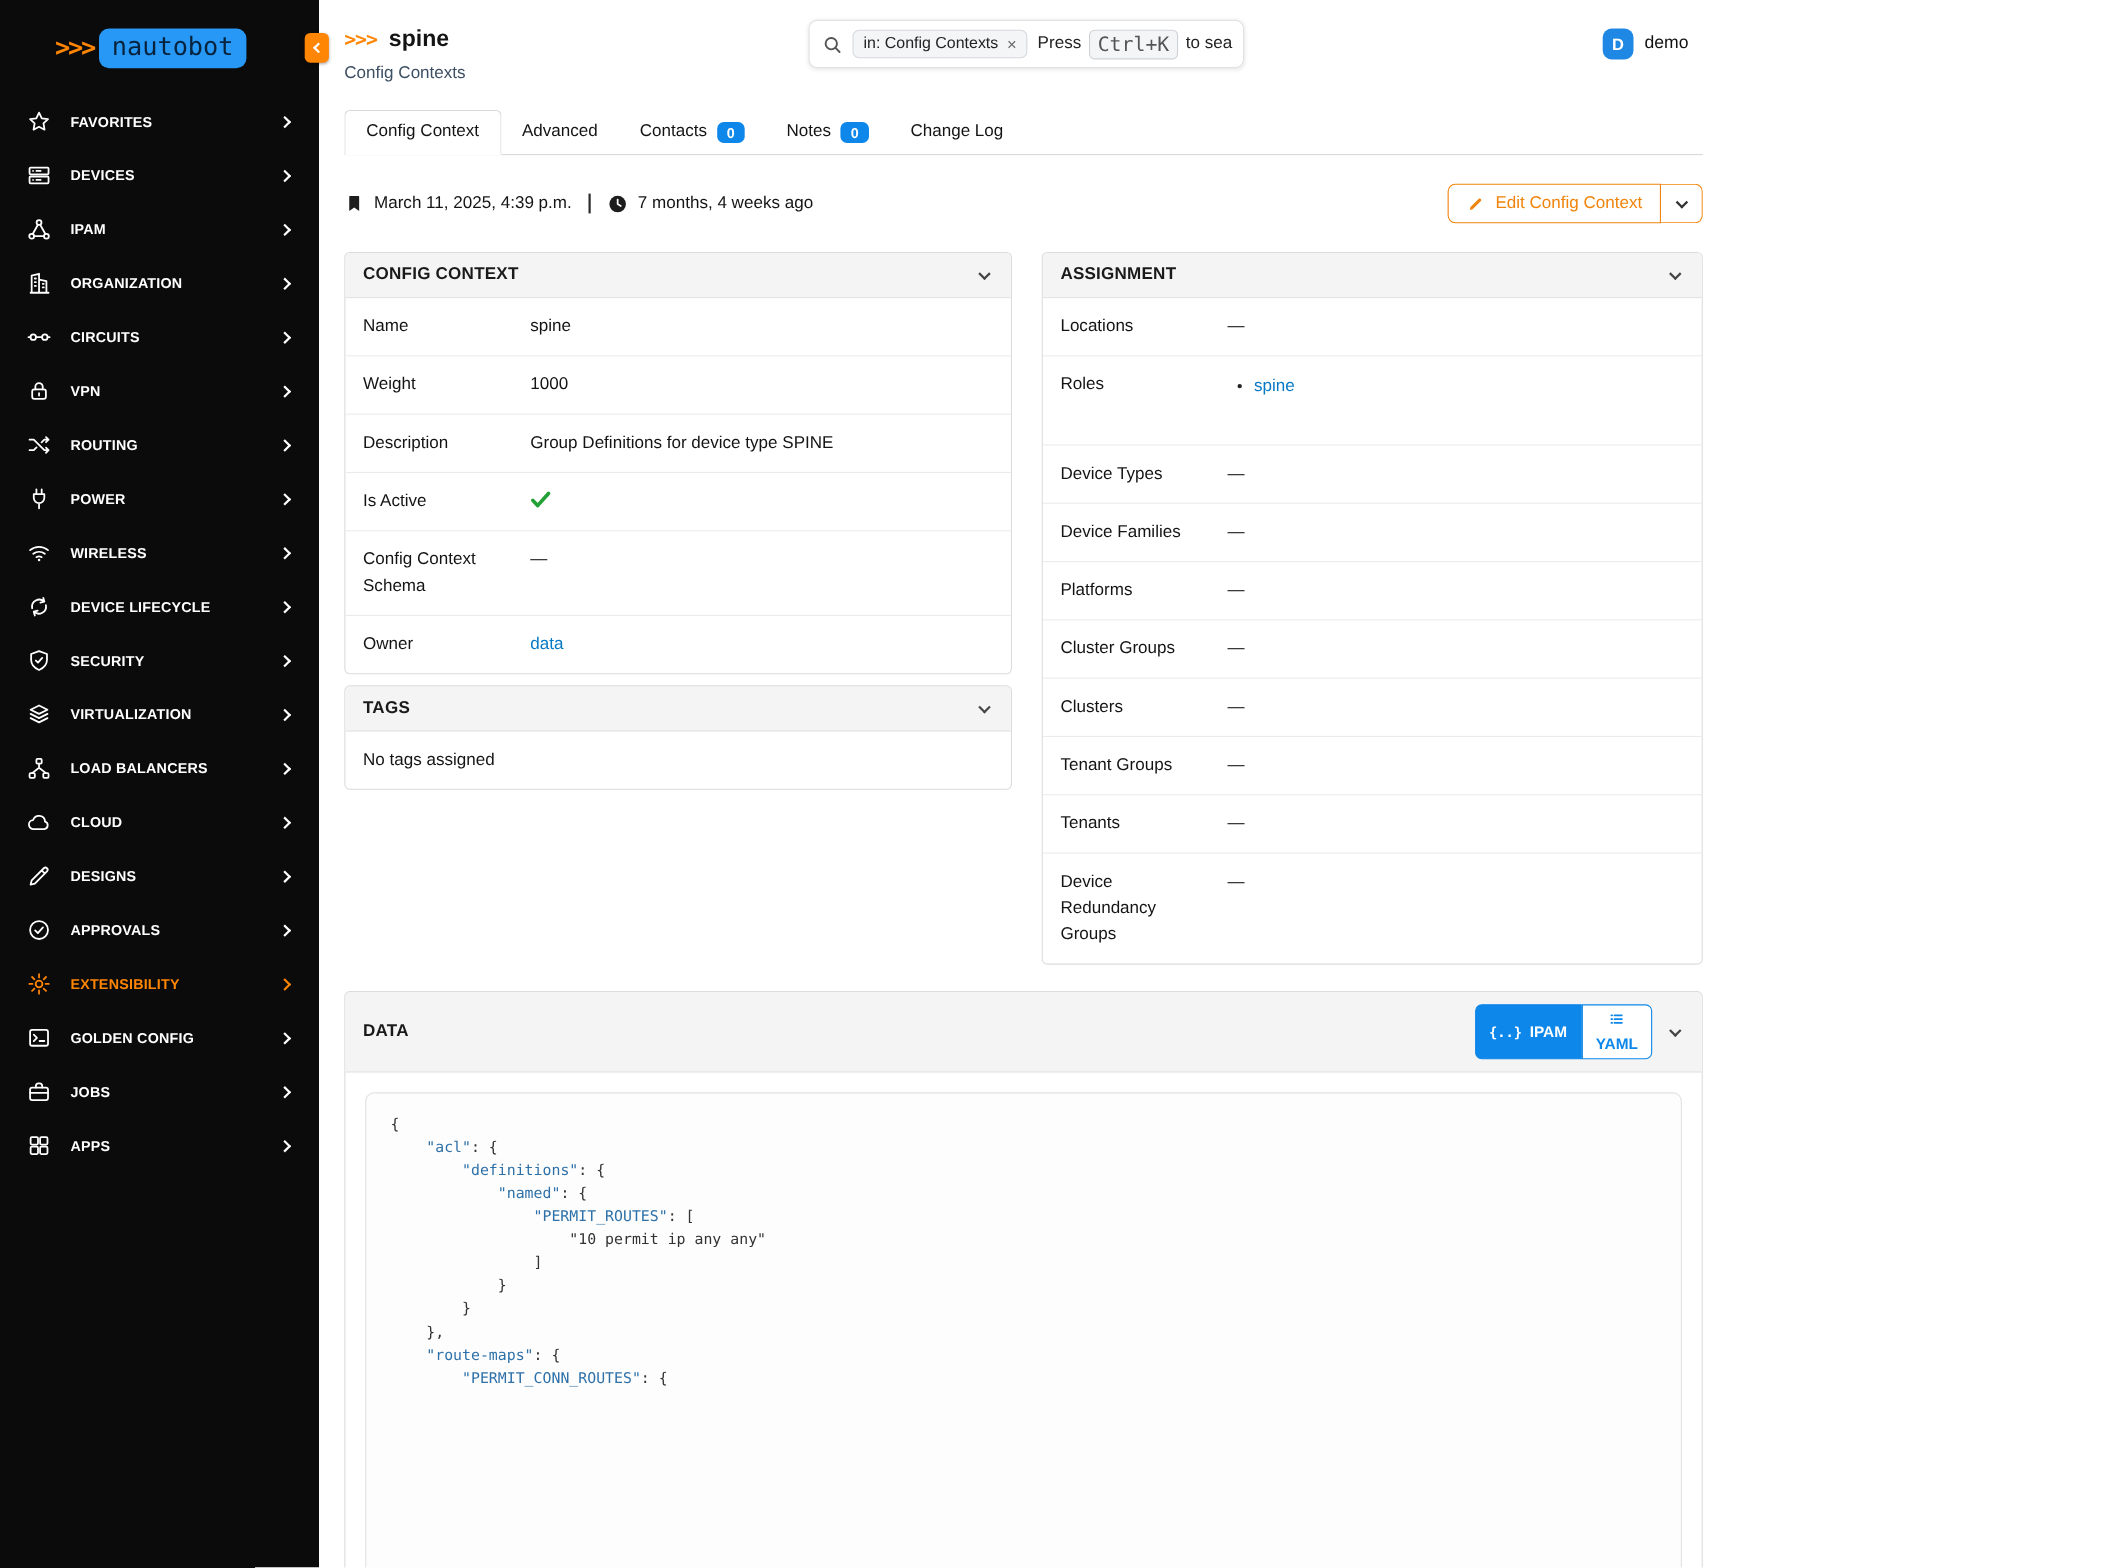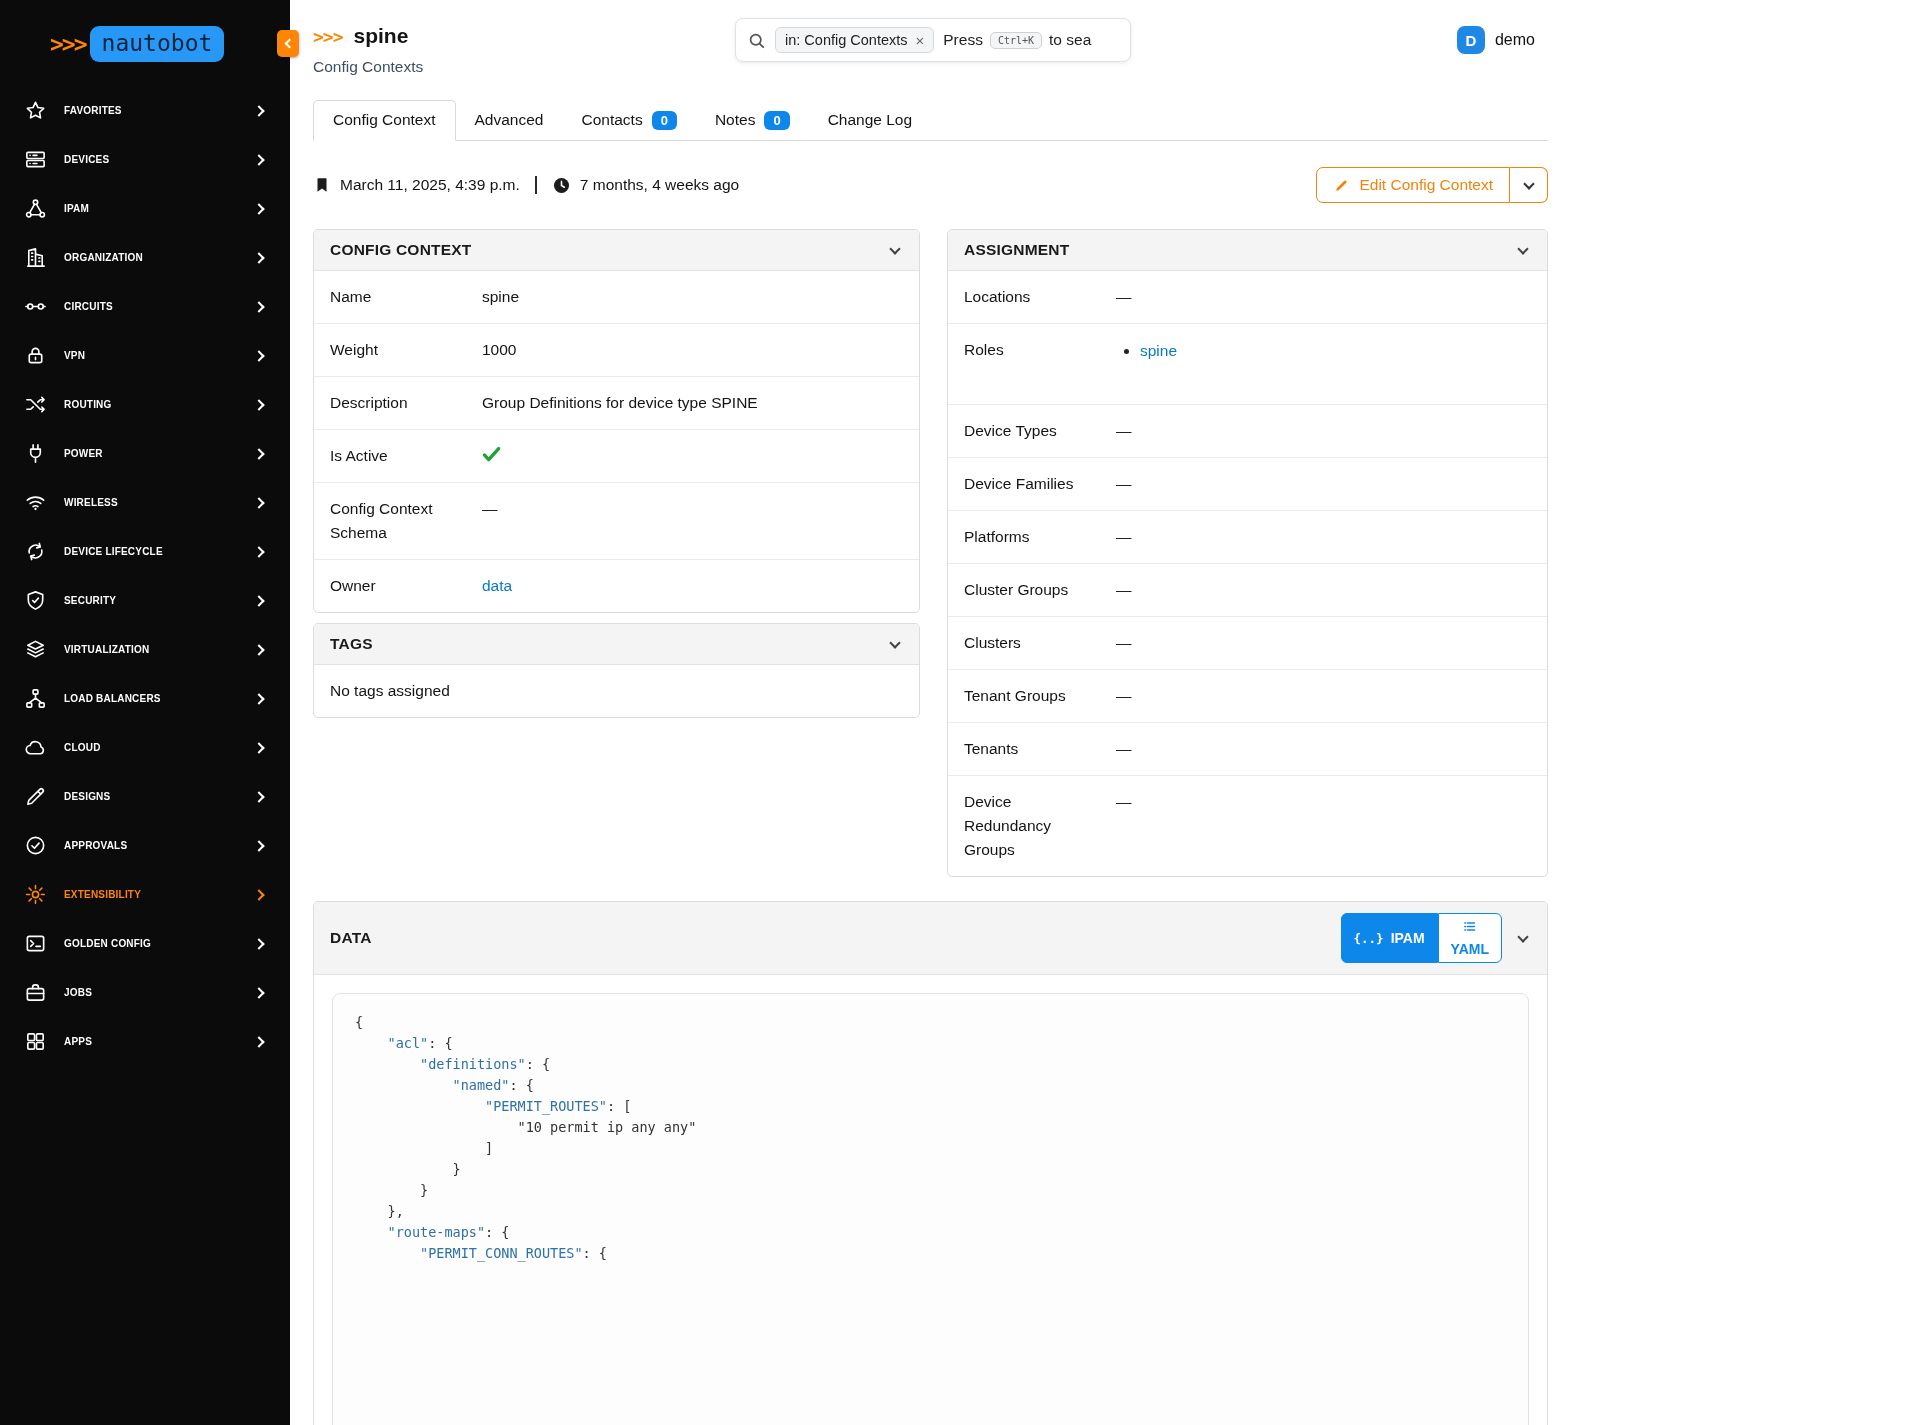--- a/index.html
+++ b/index.html
@@ -10,21 +10,21 @@
   
   .sidebar { width:290px; height:100%; background:#0b0b0b; flex-shrink:0; position:relative; z-index:5; }
   .logo { padding:26px 0 0 50px; display:flex; align-items:center; cursor:pointer; }
   .logo-arrows { color:#ff8504; font-family:"DejaVu Sans Mono", monospace; font-size:23px; font-weight:bold; letter-spacing:-2px; margin-right:4px; }
   .logo-box { background:#2798f5; color:#07233d; font-family:"DejaVu Sans Mono", monospace; font-size:23px; padding:4px 12px 6px; border-radius:9px; }
   .menu { margin-top:24px; }
   .menu-item { height:49px; display:flex; align-items:center; padding:0 27px 0 24px; color:#ffffff; cursor:pointer; }
   .menu-item.active { color:#ff8504;align-items:center; }
   .mi-icon { width:27px; display:flex; align-items:center; }
   .mi-icon svg { width:23px; height:23px; }
-  .mi-label { margin-left:13px; font-size:10px; font-weight:700; letter-spacing:.2px; }
+  .mi-label { margin-left:13px; font-size:13px; font-weight:700; letter-spacing:.2px; }
   .mi-chev { margin-left:auto; display:flex; }
 
   .chev { display:inline-block; width:8px; height:8px; border:solid currentColor; border-width:0 2.2px 2.2px 0; }
   .chev-right { transform:rotate(-45deg); }
   .chev-down { transform:rotate(45deg); margin-top:-3px; }
   .chev-left { display:inline-block; width:7px; height:7px; border:solid #fff; border-width:0 0 2.6px 2.6px; transform:rotate(45deg); margin-left:3px; }
 
   .collapse-btn { position:absolute; left:277px; top:30px; width:22px; height:27px; background:#ff8504; border:none; border-radius:5px; display:flex; align-items:center; justify-content:center; cursor:pointer; z-index:10; box-shadow:0 1px 3px rgba(0,0,0,.35); }
 
   
@@ -35,21 +35,21 @@
   .title-row { display:flex; align-items:center; gap:11px; }
   .title-arrows { color:#ff8504; font-family:"DejaVu Sans Mono", monospace; font-size:18px; font-weight:bold; letter-spacing:-1px; }
   .page-title { font-size:21px; font-weight:700; color:#141414; }
   .breadcrumb { margin-top:10px; font-size:15.5px; color:#3d4f63; cursor:pointer; width:max-content; }
 
   .searchbar { position:absolute; left:422px; top:18px; width:396px; height:44px; background:#fff; border:1px solid #e2e2e2; border-radius:8px; box-shadow:0 1px 4px rgba(0,0,0,.09); display:flex; align-items:center; padding:0 11px; gap:9px; overflow:hidden; white-space:nowrap; cursor:text; }
   .search-icon { display:flex; color:#555; flex-shrink:0; }
   .filter-chip { display:flex; align-items:center; gap:8px; background:#f4f5f6; border:1px solid #d5d8db; border-radius:6px; padding:4px 9px; font-size:14.5px; color:#222; flex-shrink:0; }
   .chip-x { color:#666; font-size:15px; line-height:1; cursor:pointer; }
   .search-hint { display:flex; align-items:center; gap:7px; font-size:15.5px; color:#222; }
-  .kbd { background:#f4f5f6; border:1px solid #cfd2d5; border-radius:5px; padding:2px 7px; font-family:"DejaVu Sans Mono", monospace; font-size:10px; color:#555; }
+  .kbd { background:#f4f5f6; border:1px solid #cfd2d5; border-radius:5px; padding:2px 7px; font-family:"DejaVu Sans Mono", monospace; font-size:18px; color:#555; }
 
   .user-menu { position:absolute; right:13px; top:26px; display:flex; align-items:center; gap:10px; cursor:pointer; }
   .avatar { width:28px; height:28px; background:#1f88e5; color:#fff; border-radius:8px; display:flex; align-items:center; justify-content:center; font-size:15px; font-weight:700; }
   .username { font-size:16px; color:#111; }
 
   
   .tabs { display:flex; border-bottom:1px solid #d9d9d9; margin-top:4px; }
   .tab { padding:10px 19px 11px; font-size:15.5px; color:#141414; display:flex; align-items:center; gap:9px; cursor:pointer; margin-bottom:-1px; }
   .tab.active { background:#fff; border:1px solid #d9d9d9; border-bottom-color:#fff; border-radius:5px 5px 0 0; }
   .badge { background:#0d87e9; color:#fff; border-radius:6px; font-size:13px; font-weight:700; padding:2px 9px; }

